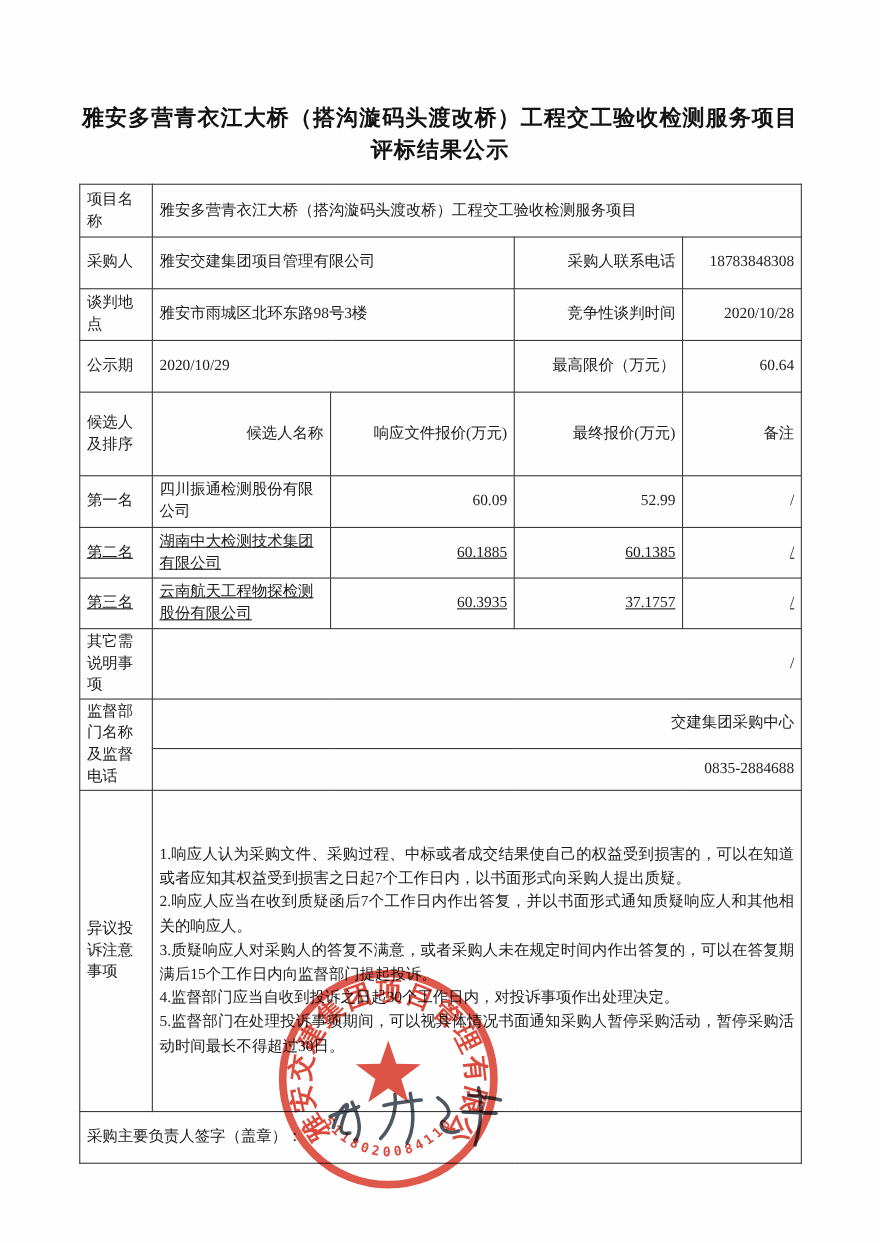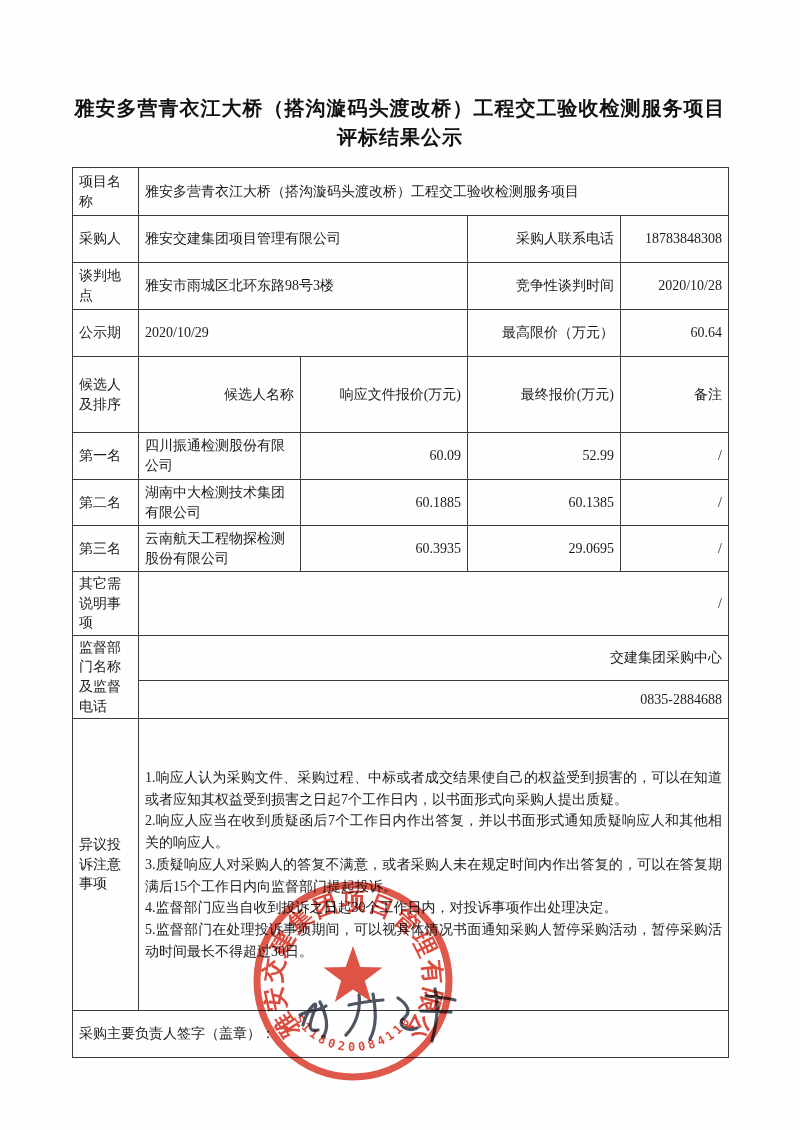--- a/index.html
+++ b/index.html
@@ -27,21 +27,21 @@
     border: 1px solid #3b3b3b;
     padding: 2px 6px;
     vertical-align: middle;
     line-height: 1.4;
     word-break: break-all;
   }
   td.lbl { padding: 2px 3px; }
   td.c { text-align: right; }
   td.objection-cell { padding: 4px 5px; text-align: justify; }
   .objection-cell p { margin: 0; line-height: 1.55; }
-  tr.h48 { height: 48px; margin-top: 44px; } tr.h47 { height: 47px; } tr.h46 { height: 46px; }
+  tr.h48 { height: 48px; margin-top: 44px; } tr.h47 { height: 47px; } tr.h46 { height: 46px; text-decoration: underline; }
   tr.h45 { height: 45px; margin-top: 34px; } tr.h43 { height: 43px; } tr.h37 { height: 37px; font-family: Liberation Serif, serif; }
   tr.h76 { height: 76px; } tr.h292 { height: 292px; }
 
   .stamp {
     position: absolute; left: 248px; top: 876px;
     mix-blend-mode: multiply; opacity: 0.92;
     pointer-events: none;
   }
   .signature {
     position: absolute; left: 295px; top: 985px;
@@ -116,21 +116,21 @@
       <td>湖南中大检测技术集团有限公司</td>
       <td class="c">60.1885</td>
       <td class="c">60.1385</td>
       <td class="c">/</td>
     </tr>
 
     <tr class="h46">
       <td class="lbl">第三名</td>
       <td>云南航天工程物探检测股份有限公司</td>
       <td class="c">60.3935</td>
-      <td class="c">29.0695</td>
+      <td class="c">37.1757</td>
       <td class="c">/</td>
     </tr>
 
     <tr class="h45">
       <td class="lbl">其它需说明事项</td>
       <td colspan="4" class="c">/</td>
     </tr>
 
     <tr class="h43">
       <td class="lbl" rowspan="2">监督部门名称及监督电话</td>

